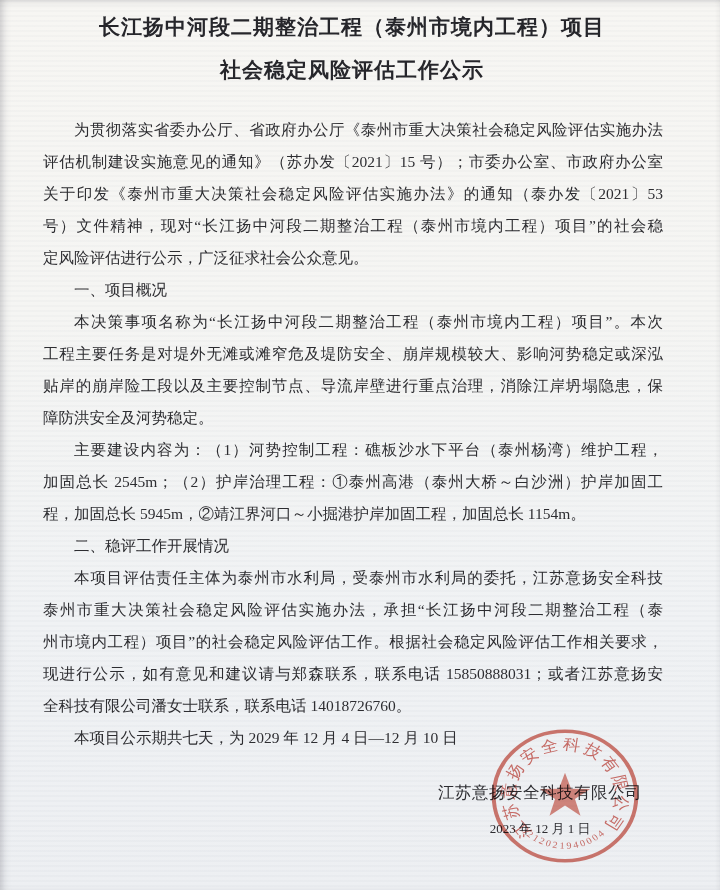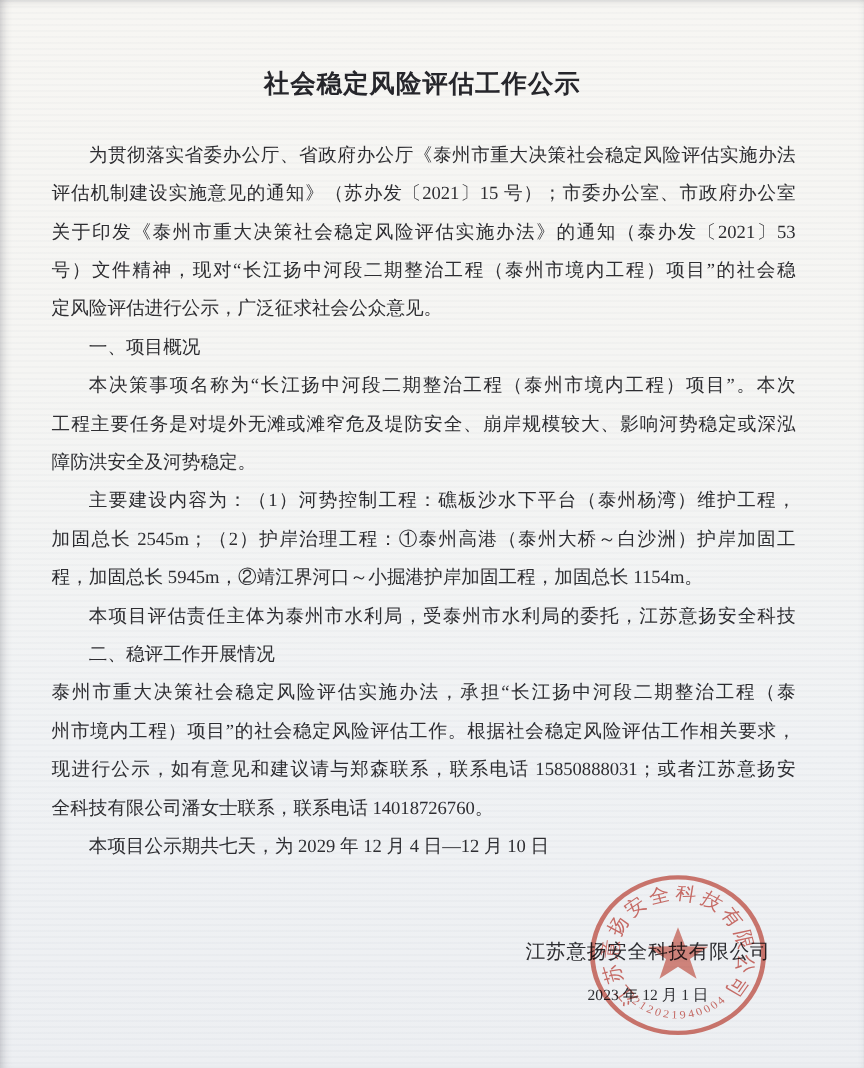--- a/index.html
+++ b/index.html
@@ -54,38 +54,40 @@
     position:absolute;left:477px;top:716px;width:176px;height:160px;
     opacity:.82;mix-blend-mode:multiply;pointer-events:none;
   }
   .seal text{font-family:"Liberation Serif","DejaVu Serif",serif;}
 </style>
 </head>
 <body>
 
 <div class="page">
 
+  <div class="doc-title line1">长江扬中河段二期整治工程（泰州市境内工程）项目</div>
   <div class="doc-title line2">社会稳定风险评估工作公示</div>
 
   <div class="body-lines">
 
   <div class="tline indent fill">为贯彻落实省委办公厅、省政府办公厅《泰州市重大决策社会稳定风险评估实施办法</div>
       <div class="tline fill">评估机制建设实施意见的通知》（苏办发〔2021〕15 号）；市委办公室、市政府办公室</div>
       <div class="tline fill">关于印发《泰州市重大决策社会稳定风险评估实施办法》的通知（泰办发〔2021〕53</div>
       <div class="tline fill">号）文件精神，现对“长江扬中河段二期整治工程（泰州市境内工程）项目”的社会稳</div>
       <div class="tline">定风险评估进行公示，广泛征求社会公众意见。</div>
       <div class="tline indent">一、项目概况</div>
       <div class="tline indent fill">本决策事项名称为“长江扬中河段二期整治工程（泰州市境内工程）项目”。本次</div>
       <div class="tline fill">工程主要任务是对堤外无滩或滩窄危及堤防安全、崩岸规模较大、影响河势稳定或深泓</div>
+      <div class="tline fill">贴岸的崩岸险工段以及主要控制节点、导流岸壁进行重点治理，消除江岸坍塌隐患，保</div>
       <div class="tline">障防洪安全及河势稳定。</div>
       <div class="tline indent fill">主要建设内容为：（1）河势控制工程：礁板沙水下平台（泰州杨湾）维护工程，</div>
       <div class="tline fill">加固总长 2545m；（2）护岸治理工程：①泰州高港（泰州大桥～白沙洲）护岸加固工</div>
       <div class="tline">程，加固总长 5945m，②靖江界河口～小掘港护岸加固工程，加固总长 1154m。</div>
+      <div class="tline indent">二、稳评工作开展情况</div>
       <div class="tline indent fill">本项目评估责任主体为泰州市水利局，受泰州市水利局的委托，江苏意扬安全科技</div>
-      <div class="tline indent">二、稳评工作开展情况</div>
       <div class="tline fill">泰州市重大决策社会稳定风险评估实施办法，承担“长江扬中河段二期整治工程（泰</div>
       <div class="tline fill">州市境内工程）项目”的社会稳定风险评估工作。根据社会稳定风险评估工作相关要求，</div>
       <div class="tline fill">现进行公示，如有意见和建议请与郑森联系，联系电话 15850888031；或者江苏意扬安</div>
       <div class="tline">全科技有限公司潘女士联系，联系电话 14018726760。</div>
       <div class="tline indent">本项目公示期共七天，为 2029 年 12 月 4 日—12 月 10 日</div>
     </div>
 
   <div class="signature">
     <div class="sig-company">江苏意扬安全科技有限公司</div>
     <div class="sig-date">2023 年 12 月 1 日</div>

